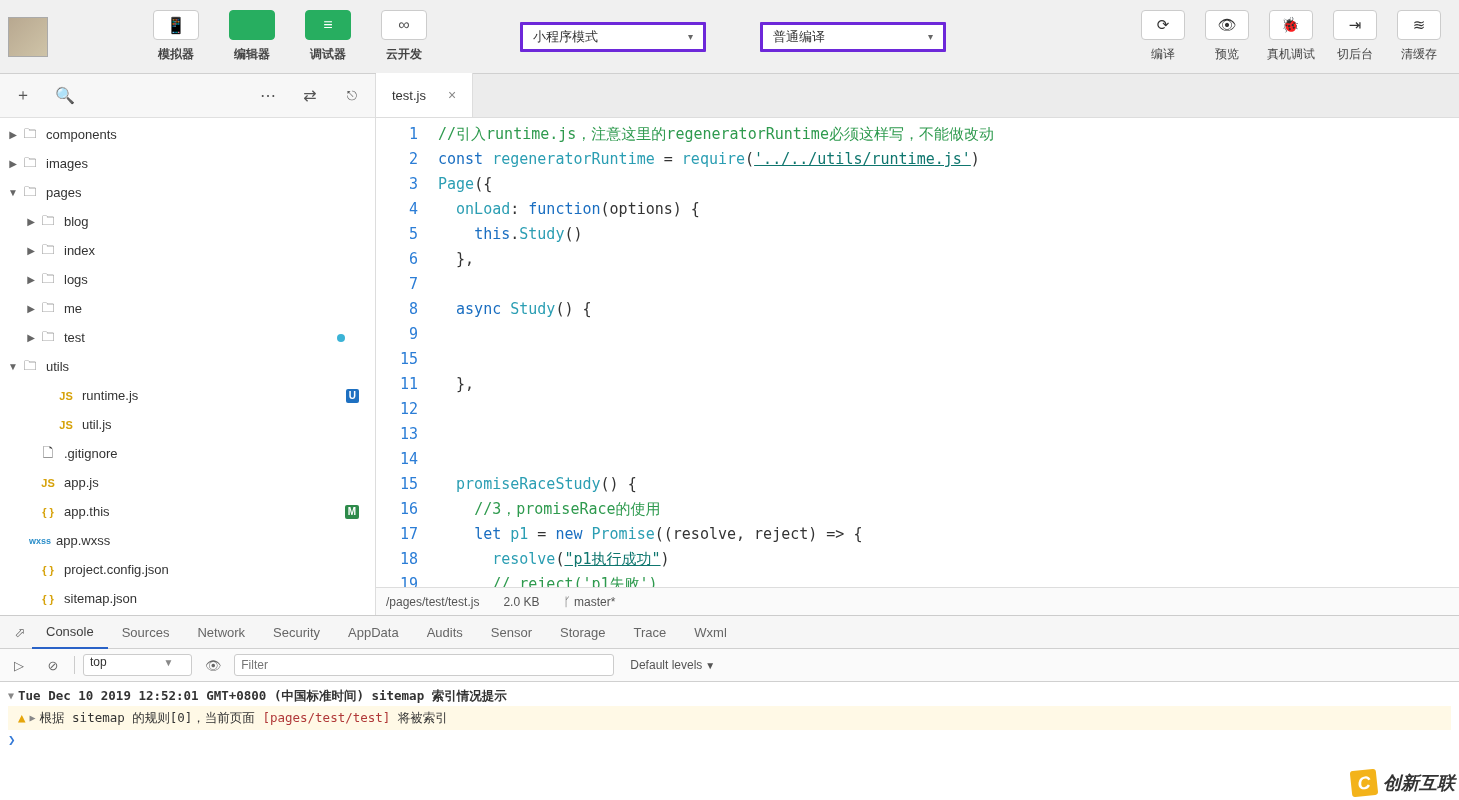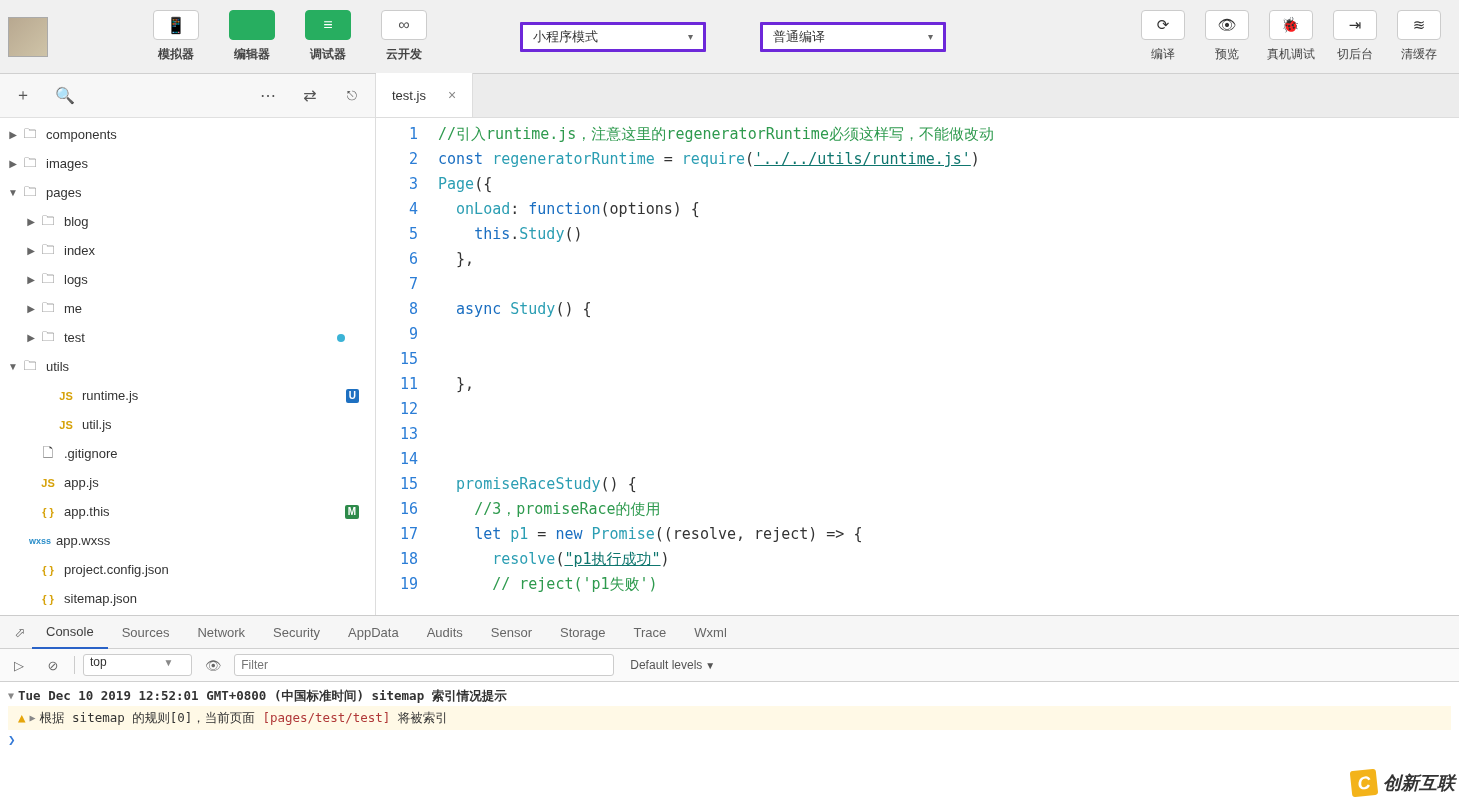--- a/index.html
+++ b/index.html
@@ -252,20 +252,25 @@
           <div>13</div>
           <div>14</div>
           <div>15</div>
           <div>16</div>
           <div>17</div>
           <div>18</div>
           <div>19</div>
         </div>
       <div class="code" id="code"><div><span class="c-comment">//引入runtime.js，注意这里的regeneratorRuntime必须这样写，不能做改动</span></div><div><span class="c-kw">const</span> <span class="c-ident">regeneratorRuntime</span> = <span class="c-ident">require</span>(<span class="c-str">'../../utils/runtime.js'</span>)</div><div><span class="c-ident">Page</span>({</div><div>  <span class="c-ident">onLoad</span>: <span class="c-kw">function</span>(options) {</div><div>    <span class="c-kw">this</span>.<span class="c-ident">Study</span>()</div><div>  },</div><div>&nbsp;</div><div>  <span class="c-kw">async</span> <span class="c-ident">Study</span>() {</div><div>&nbsp;</div><div>&nbsp;</div><div>  },</div><div>&nbsp;</div><div>&nbsp;</div><div>&nbsp;</div><div>  <span class="c-ident">promiseRaceStudy</span>() {</div><div>    <span class="c-comment">//3，promiseRace的使用</span></div><div>    <span class="c-kw">let</span> <span class="c-ident">p1</span> = <span class="c-kw">new</span> <span class="c-ident">Promise</span>((resolve, reject) =&gt; {</div><div>      <span class="c-ident">resolve</span>(<span class="c-str">"p1执行成功"</span>)</div><div>      <span class="c-comment">// reject('p1失败')</span></div></div>
     </div>
+    <div class="statusline">
+      <span>/pages/test/test.js</span>
+      <span>2.0 KB</span>
+      <span>ᚴ <span>master*</span></span>
+    </div>
   </div>
 </div>
 
 <div class="devtools">
   <div class="dt-tabs">
     <div class="dt-pointer">⬀</div>
     <div id="dt-tabs-holder" style="display:flex">
         <div class="dt-tab active">Console</div>
         <div class="dt-tab">Sources</div>
         <div class="dt-tab">Network</div>

